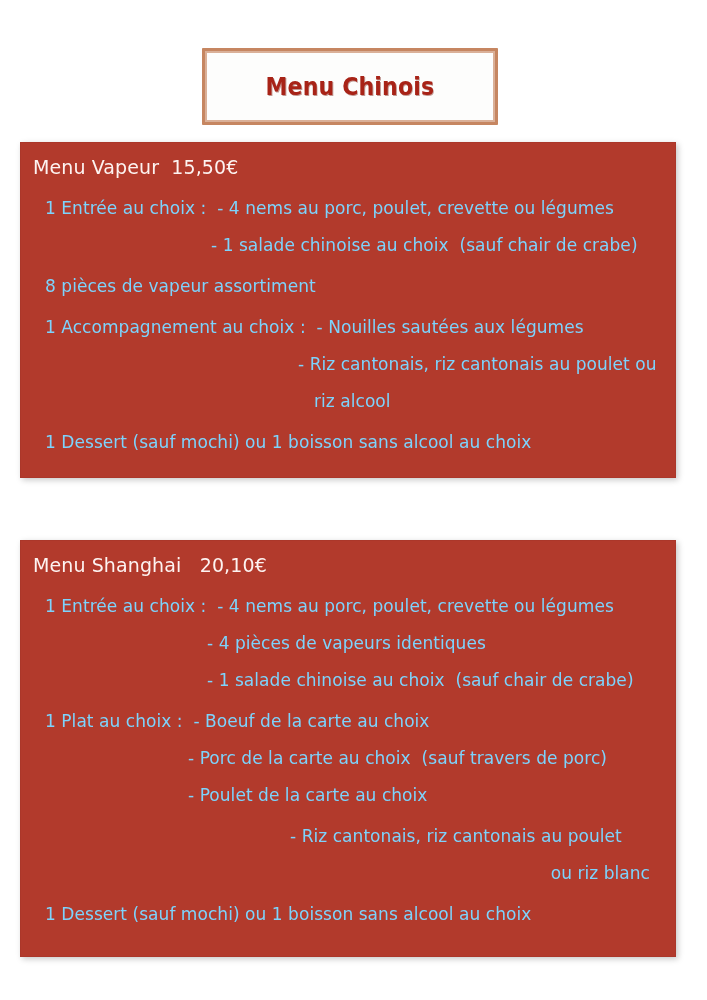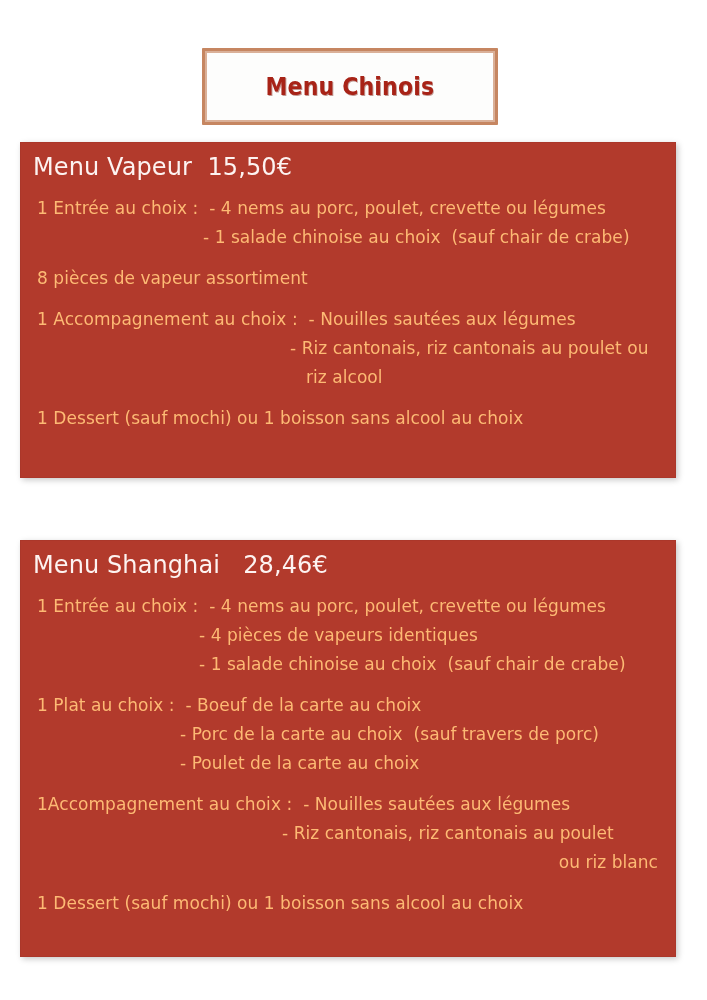--- a/index.html
+++ b/index.html
@@ -75,36 +75,36 @@
   }
   #panel-vapeur   { top: 142px; height: 336px; }
   #panel-shanghai { top: 540px; height: 417px; }
 
   .panel-inner {
     padding: 12px 14px 10px 13px;
   }
 
   .menu-head {
     color: #fdf3f1;
-    font-size: 24px;
+    font-size: 19px;
     line-height: 26px;
     font-weight: 400;
     white-space: pre;
     margin: 0 0 4px 0;
     letter-spacing: 0.1px;
   }
 
   .line {
-    color: #fdba74;
+    color: #7dd3fc;
     font-size: 17px;
     line-height: 25px;
     font-weight: 400;
     white-space: pre;
     letter-spacing: 0.05px;
-    margin: 4px;
+    margin: 12px;
   }
 
   .group { margin-top: 16px; }
 
   
   .ind-0   { padding-left: 0px;   }
   .ind-a   { padding-left: 166px; }  
   .ind-b   { padding-left: 253px; }  
   .ind-b2  { padding-left: 269px; }  
   .ind-c   { padding-left: 162px; }  
@@ -135,33 +135,32 @@
       <p class="line ind-b2">riz alcool</p>
     </div>
     <div class="group">
       <p class="line ind-0">1 Dessert (sauf mochi) ou 1 boisson sans alcool au choix</p>
     </div>
   </div>
 </section>
 
 <section class="menu-panel" id="panel-shanghai">
   <div class="panel-inner">
-    <div class="menu-head">Menu Shanghai   28,46€</div>
+    <div class="menu-head">Menu Shanghai   20,10€</div>
     <div class="group">
       <p class="line ind-0">1 Entrée au choix :  - 4 nems au porc, poulet, crevette ou légumes</p>
       <p class="line ind-c">- 4 pièces de vapeurs identiques</p>
       <p class="line ind-c">- 1 salade chinoise au choix  (sauf chair de crabe)</p>
     </div>
     <div class="group">
       <p class="line ind-0">1 Plat au choix :  - Boeuf de la carte au choix</p>
       <p class="line ind-d">- Porc de la carte au choix  (sauf travers de porc)</p>
       <p class="line ind-d">- Poulet de la carte au choix</p>
     </div>
     <div class="group">
-      <p class="line ind-0">1Accompagnement au choix :  - Nouilles sautées aux légumes</p>
       <p class="line ind-e">- Riz cantonais, riz cantonais au poulet</p>
       <p class="line ind-e2">ou riz blanc</p>
     </div>
     <div class="group">
       <p class="line ind-0">1 Dessert (sauf mochi) ou 1 boisson sans alcool au choix</p>
     </div>
   </div>
 </section>
 
 </body></html>

